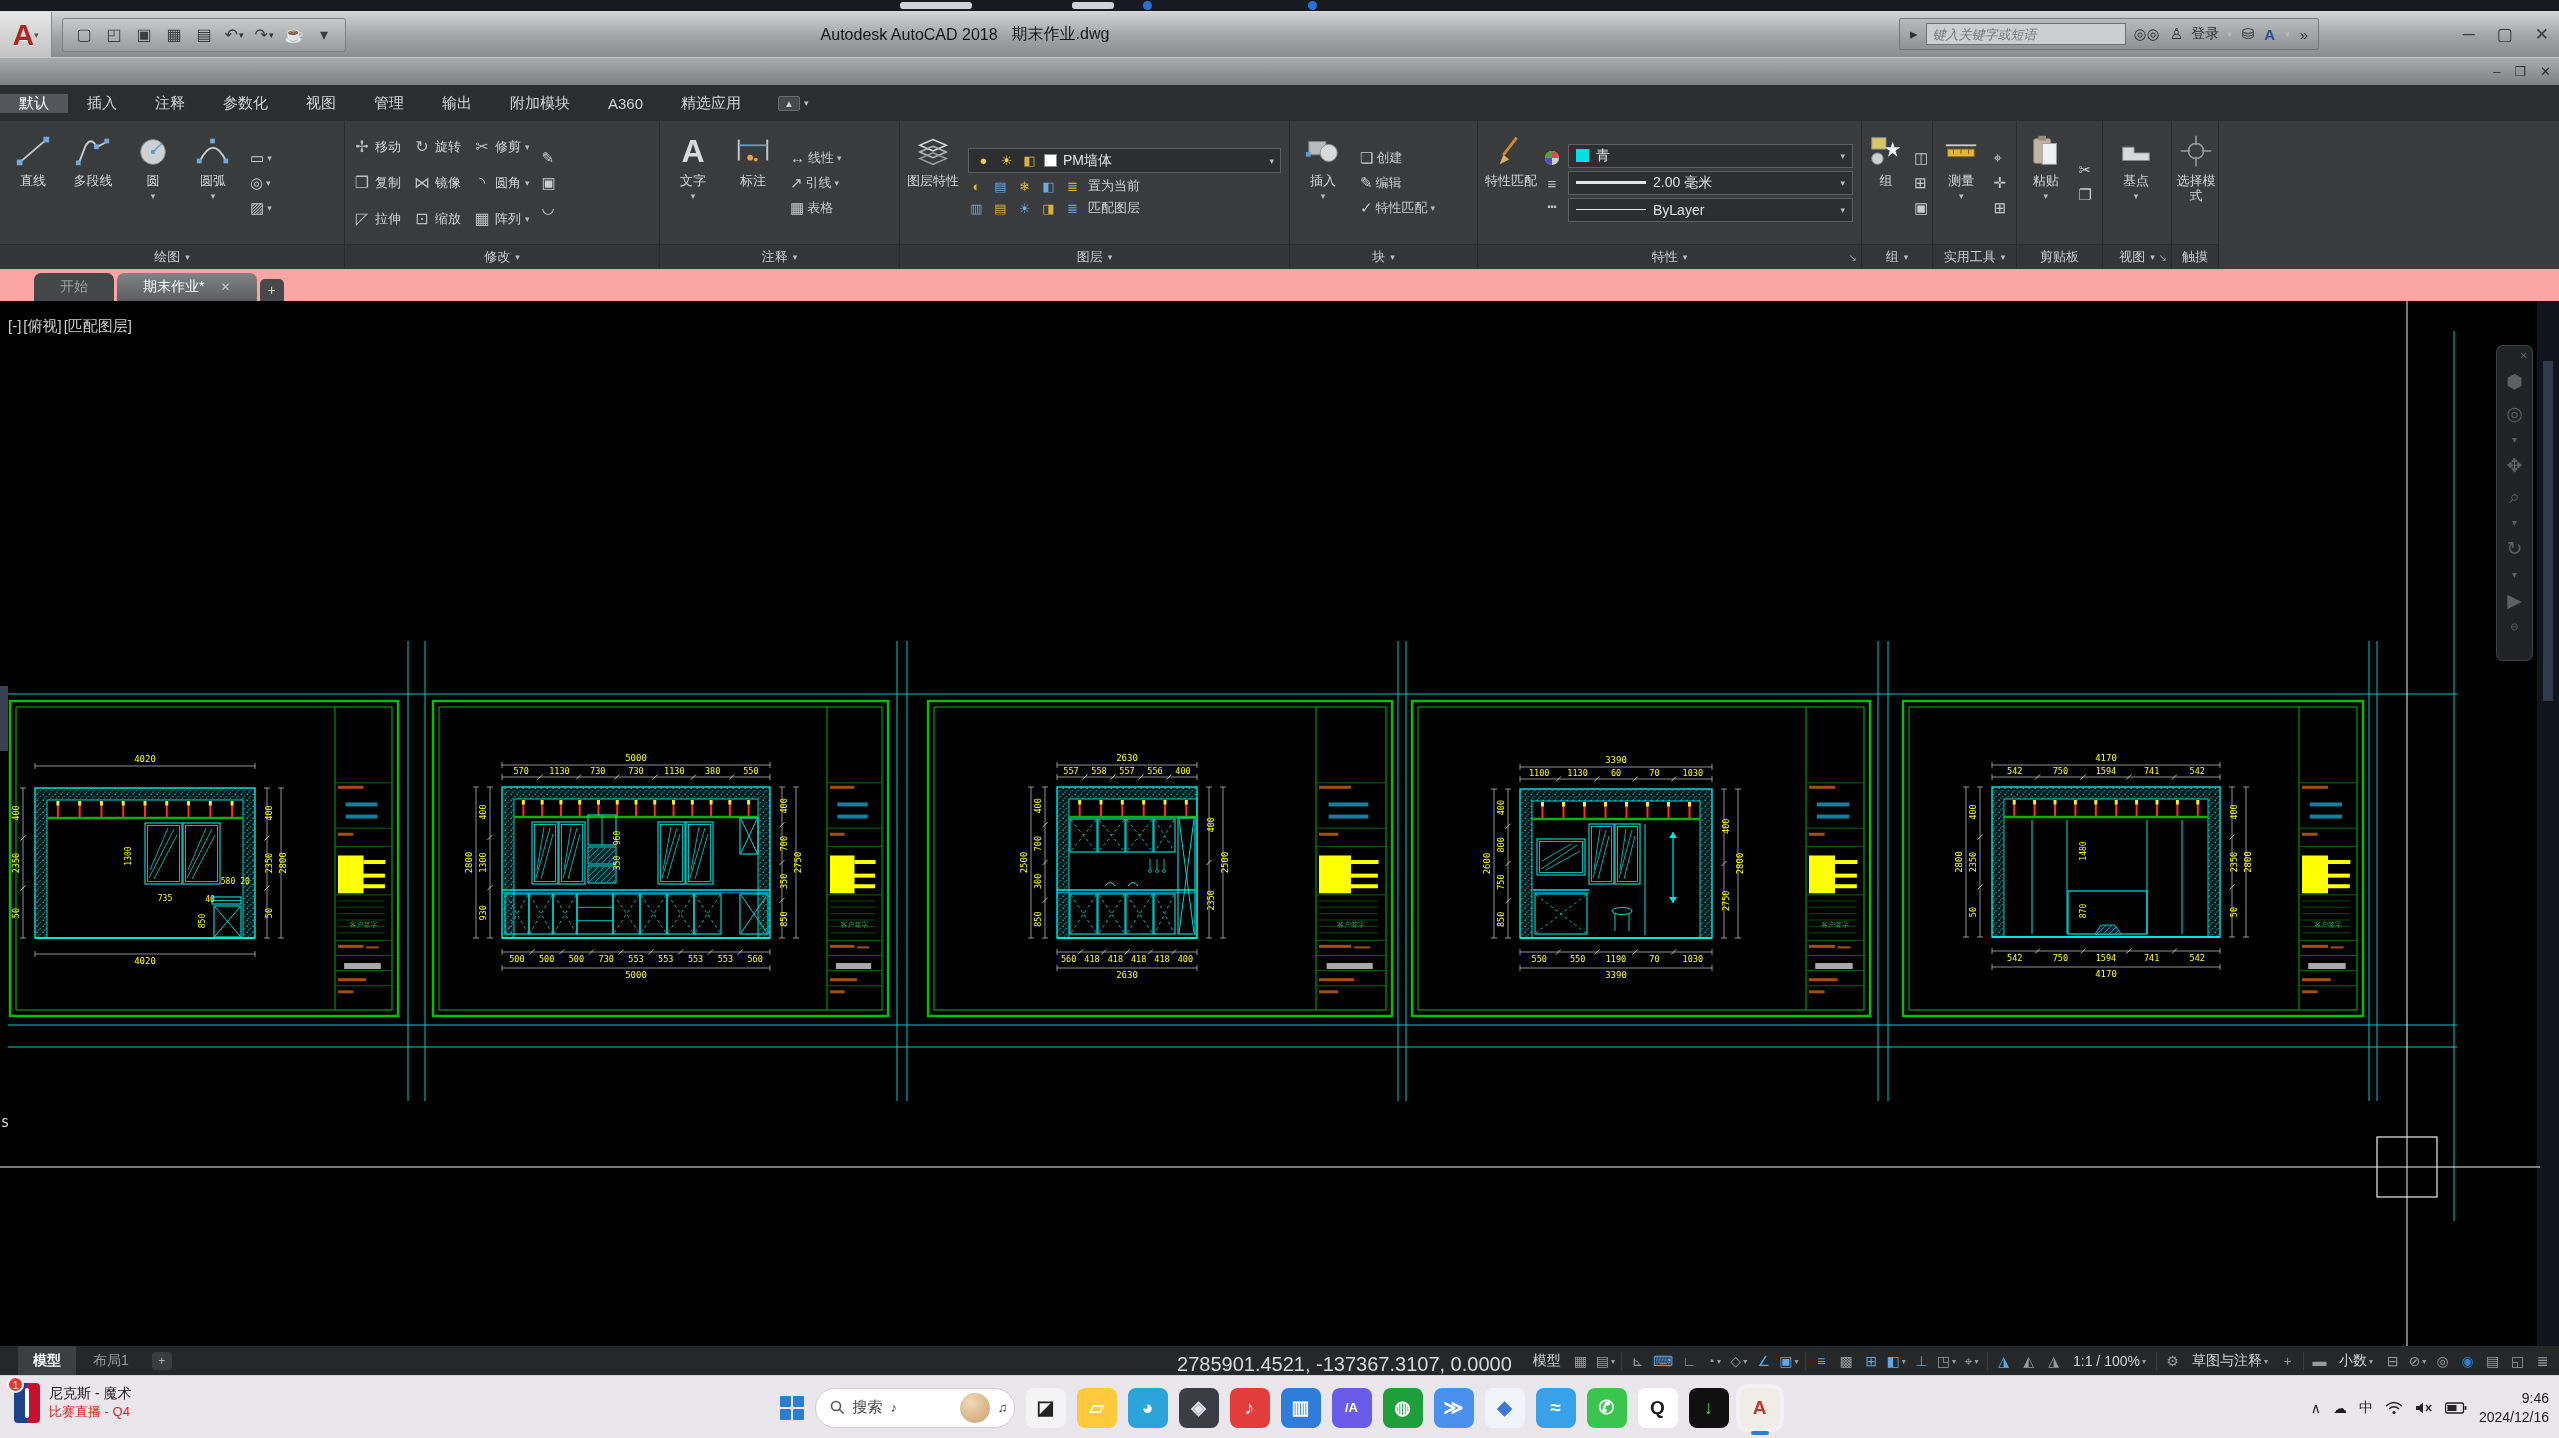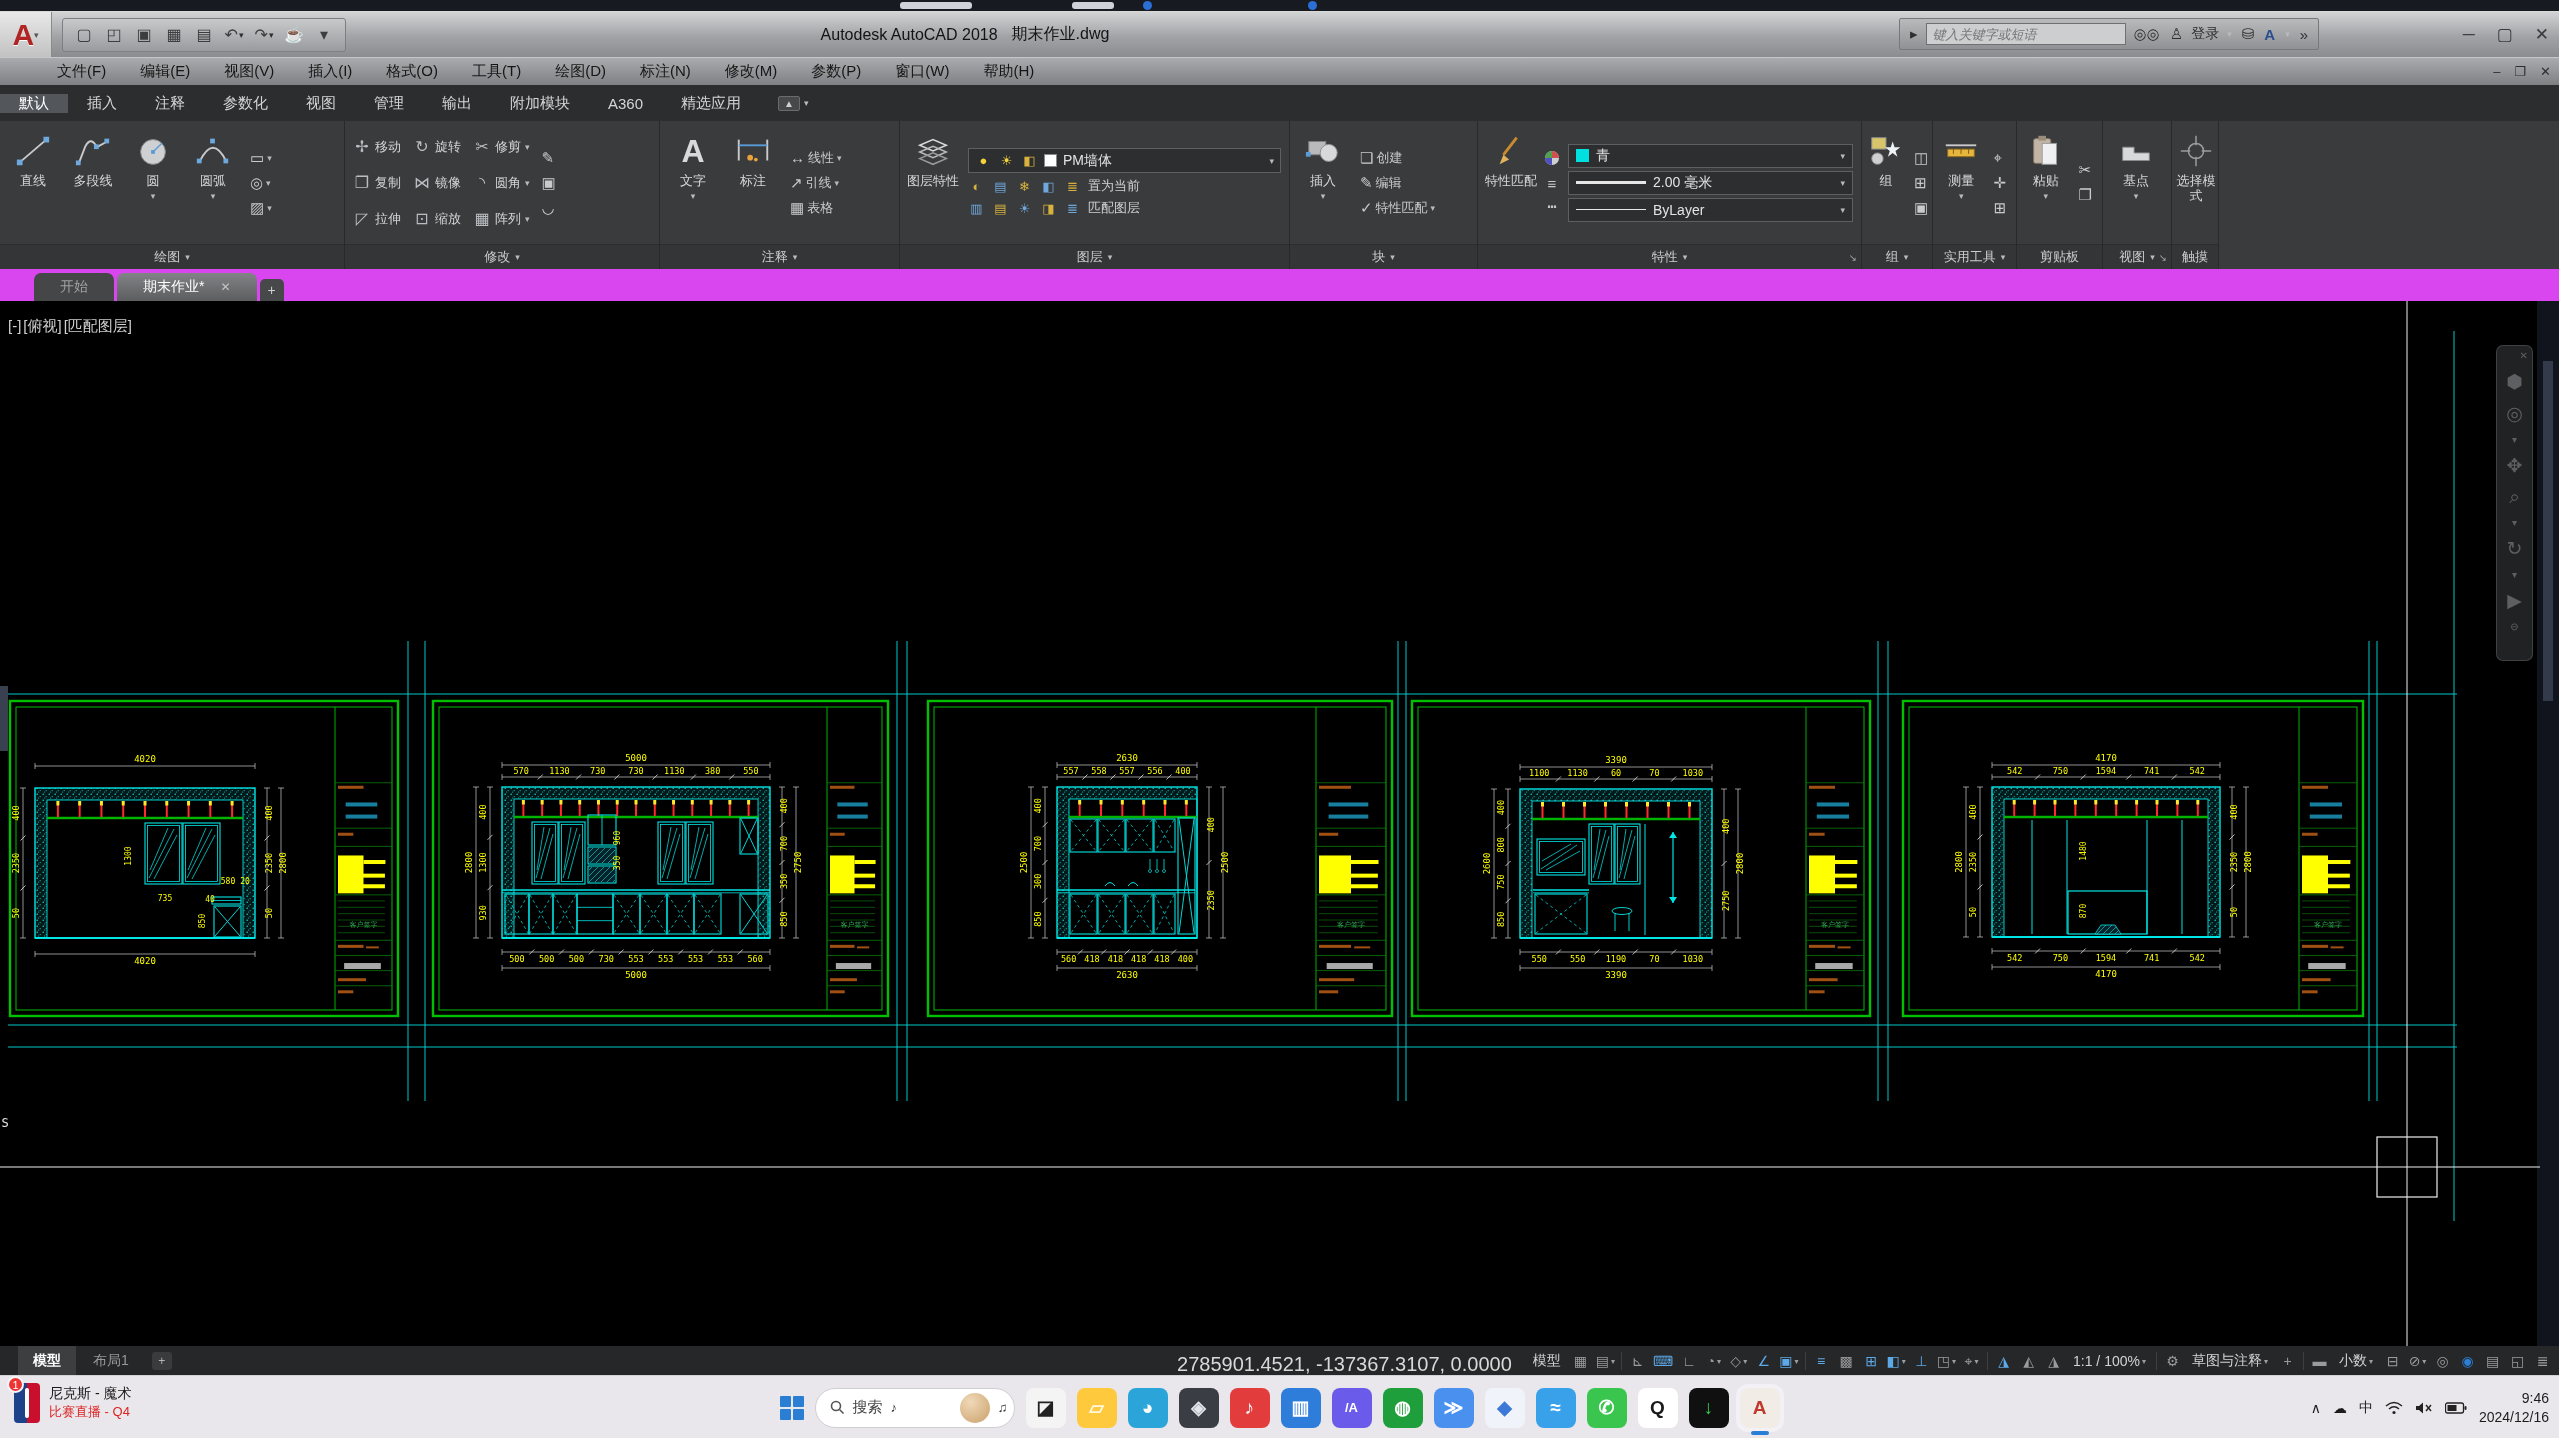--- a/index.html
+++ b/index.html
@@ -50,21 +50,21 @@
   .layer-drop{height:25px;background:#2d2e30;border:1px solid #5e5f61;display:flex;align-items:center;gap:6px;padding:0 6px;color:#e2e3e4;font-size:14px}
   .sw{width:13px;height:13px;background:#fff;border:1px solid #888}
   .lrow{display:flex;align-items:center;gap:7px;color:#cfd0d1;font-size:13px}
   .tiny{font-size:13px;width:17px;text-align:center}
   .pdrops{display:flex;flex-direction:column;gap:3px;flex:1;padding:2px 4px}
   .pdrop{height:24px;background:#2d2e30;border:1px solid #5e5f61;display:flex;align-items:center;gap:7px;padding:0 7px;color:#e2e3e4;font-size:14px}
   .pdrop .line{flex:0 0 70px;height:3px;background:#e6e6e6}
   .pdrop .fill{flex:1}
   .minicol{display:flex;flex-direction:column;gap:6px;color:#c7c8ca;font-size:15px;align-items:center;padding:0 2px}
   
-  #file-tabs{height:32px;background:#d946ef;display:flex;align-items:flex-end;padding-left:34px;gap:3px}
+  #file-tabs{height:32px;background:#fca5a5;display:flex;align-items:flex-end;padding-left:34px;gap:3px}
   .ftab{height:28px;padding:0 26px;display:flex;align-items:center;gap:16px;font-size:14px;border-radius:7px 7px 0 0}
   .ftab.start{background:#454648;color:#9fa0a2}
   .ftab.active{background:linear-gradient(#828386,#5c5d5f);color:#fff}
   .ftab .x{font-size:12px;color:#c5c6c8}
   .plus{width:24px;height:22px;background:#47484a;border-radius:5px 5px 0 0;color:#cfd0d1;display:flex;align-items:center;justify-content:center;font-size:14px;margin-bottom:0}
   
   #canvas{position:relative;height:1045px;background:#000;overflow:hidden}
   #vplabel{position:absolute;left:8px;top:16px;color:#d0d0d0;font-size:15px;display:flex;gap:2px;z-index:5}
   #navbar{position:absolute;left:2496px;top:44px;width:37px;height:316px;background:rgba(66,67,70,.5);border:1px solid rgba(90,92,95,.55);border-radius:7px;display:flex;flex-direction:column;align-items:center;padding:4px 0;gap:9px;color:#5d5f62;font-size:19px;z-index:4}
   #navbar .nx{align-self:flex-end;font-size:10px;margin-right:4px}
@@ -148,34 +148,20 @@
       <span class="ic-ic">»</span>
     </div>
     <div id="win-controls">
       <span>─</span>
       <span>▢</span>
       <span>✕</span>
     </div>
   </div>
 
   <div id="menubar">
-    <div id="menu-items" style="display:flex;height:100%;margin-left:40px">
-        <div class="mitem">文件(F)</div>
-        <div class="mitem">编辑(E)</div>
-        <div class="mitem">视图(V)</div>
-        <div class="mitem">插入(I)</div>
-        <div class="mitem">格式(O)</div>
-        <div class="mitem">工具(T)</div>
-        <div class="mitem">绘图(D)</div>
-        <div class="mitem">标注(N)</div>
-        <div class="mitem">修改(M)</div>
-        <div class="mitem">参数(P)</div>
-        <div class="mitem">窗口(W)</div>
-        <div class="mitem">帮助(H)</div>
-      </div>
     <div id="doc-controls">
       <span>–</span>
       <span>❐</span>
       <span>✕</span>
     </div>
   </div>
 
   <div id="ribbon-tabs">
       <div class="rtab active">默认</div>
       <div class="rtab">插入</div>

